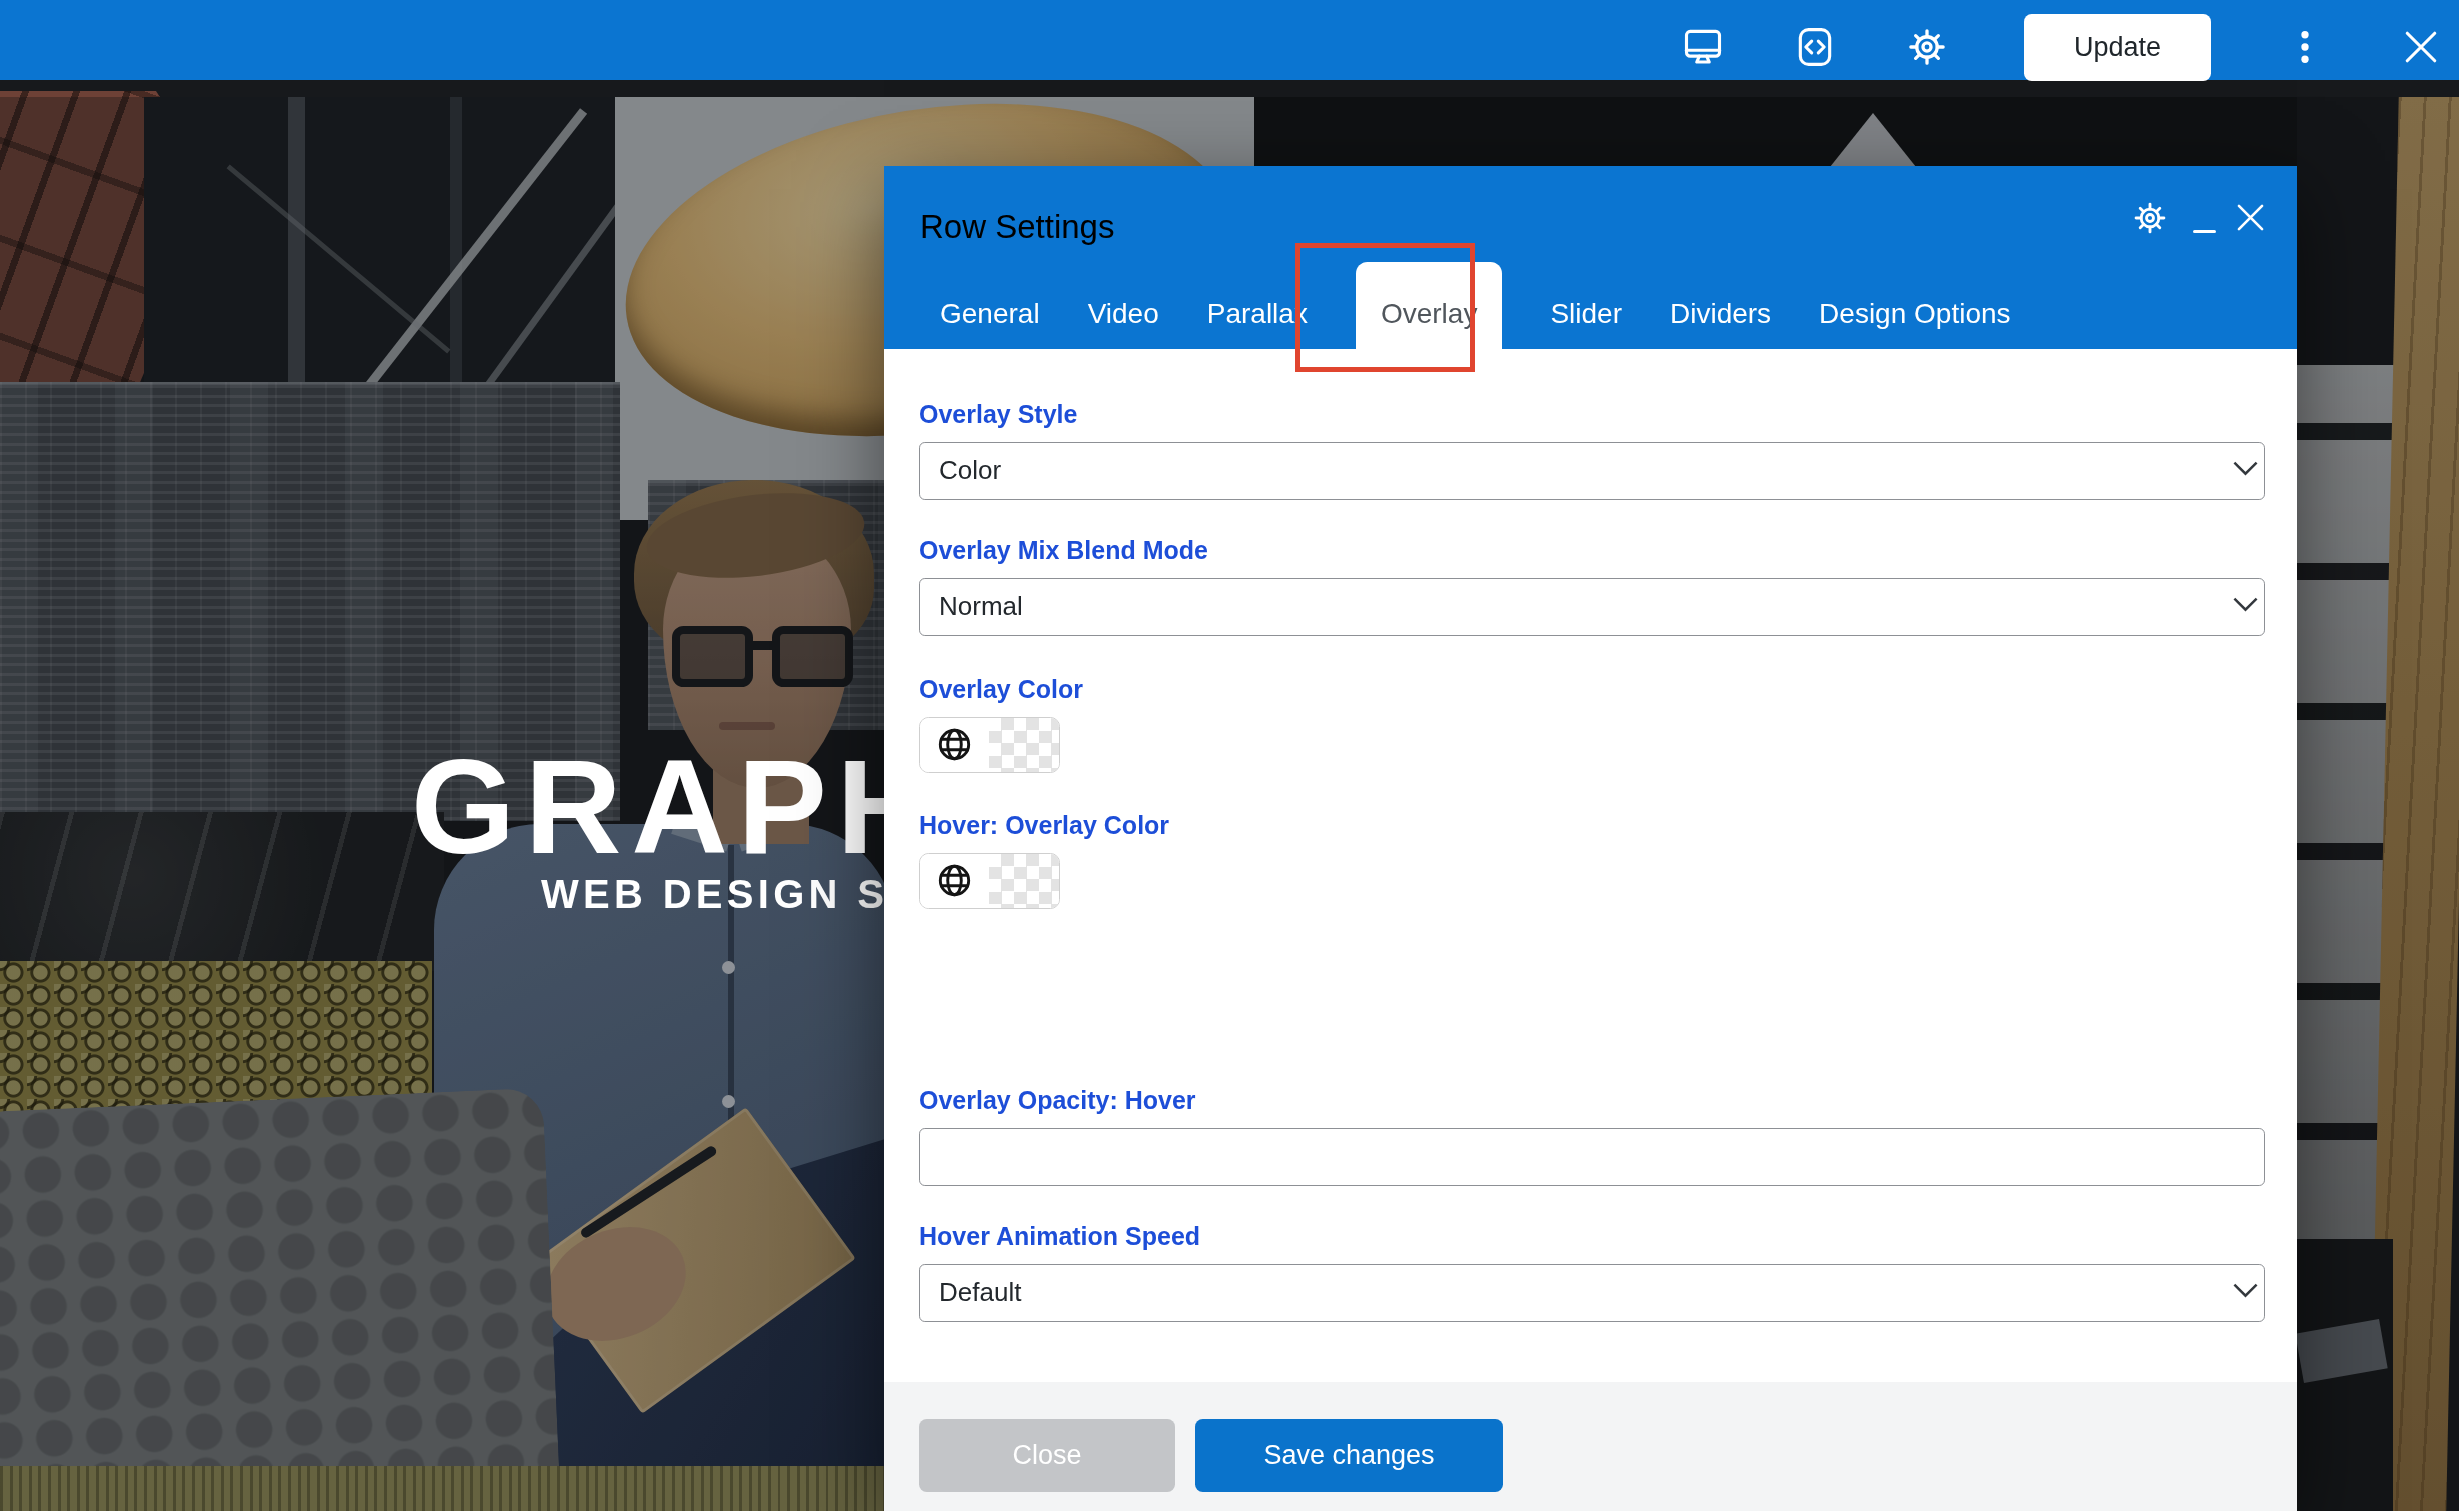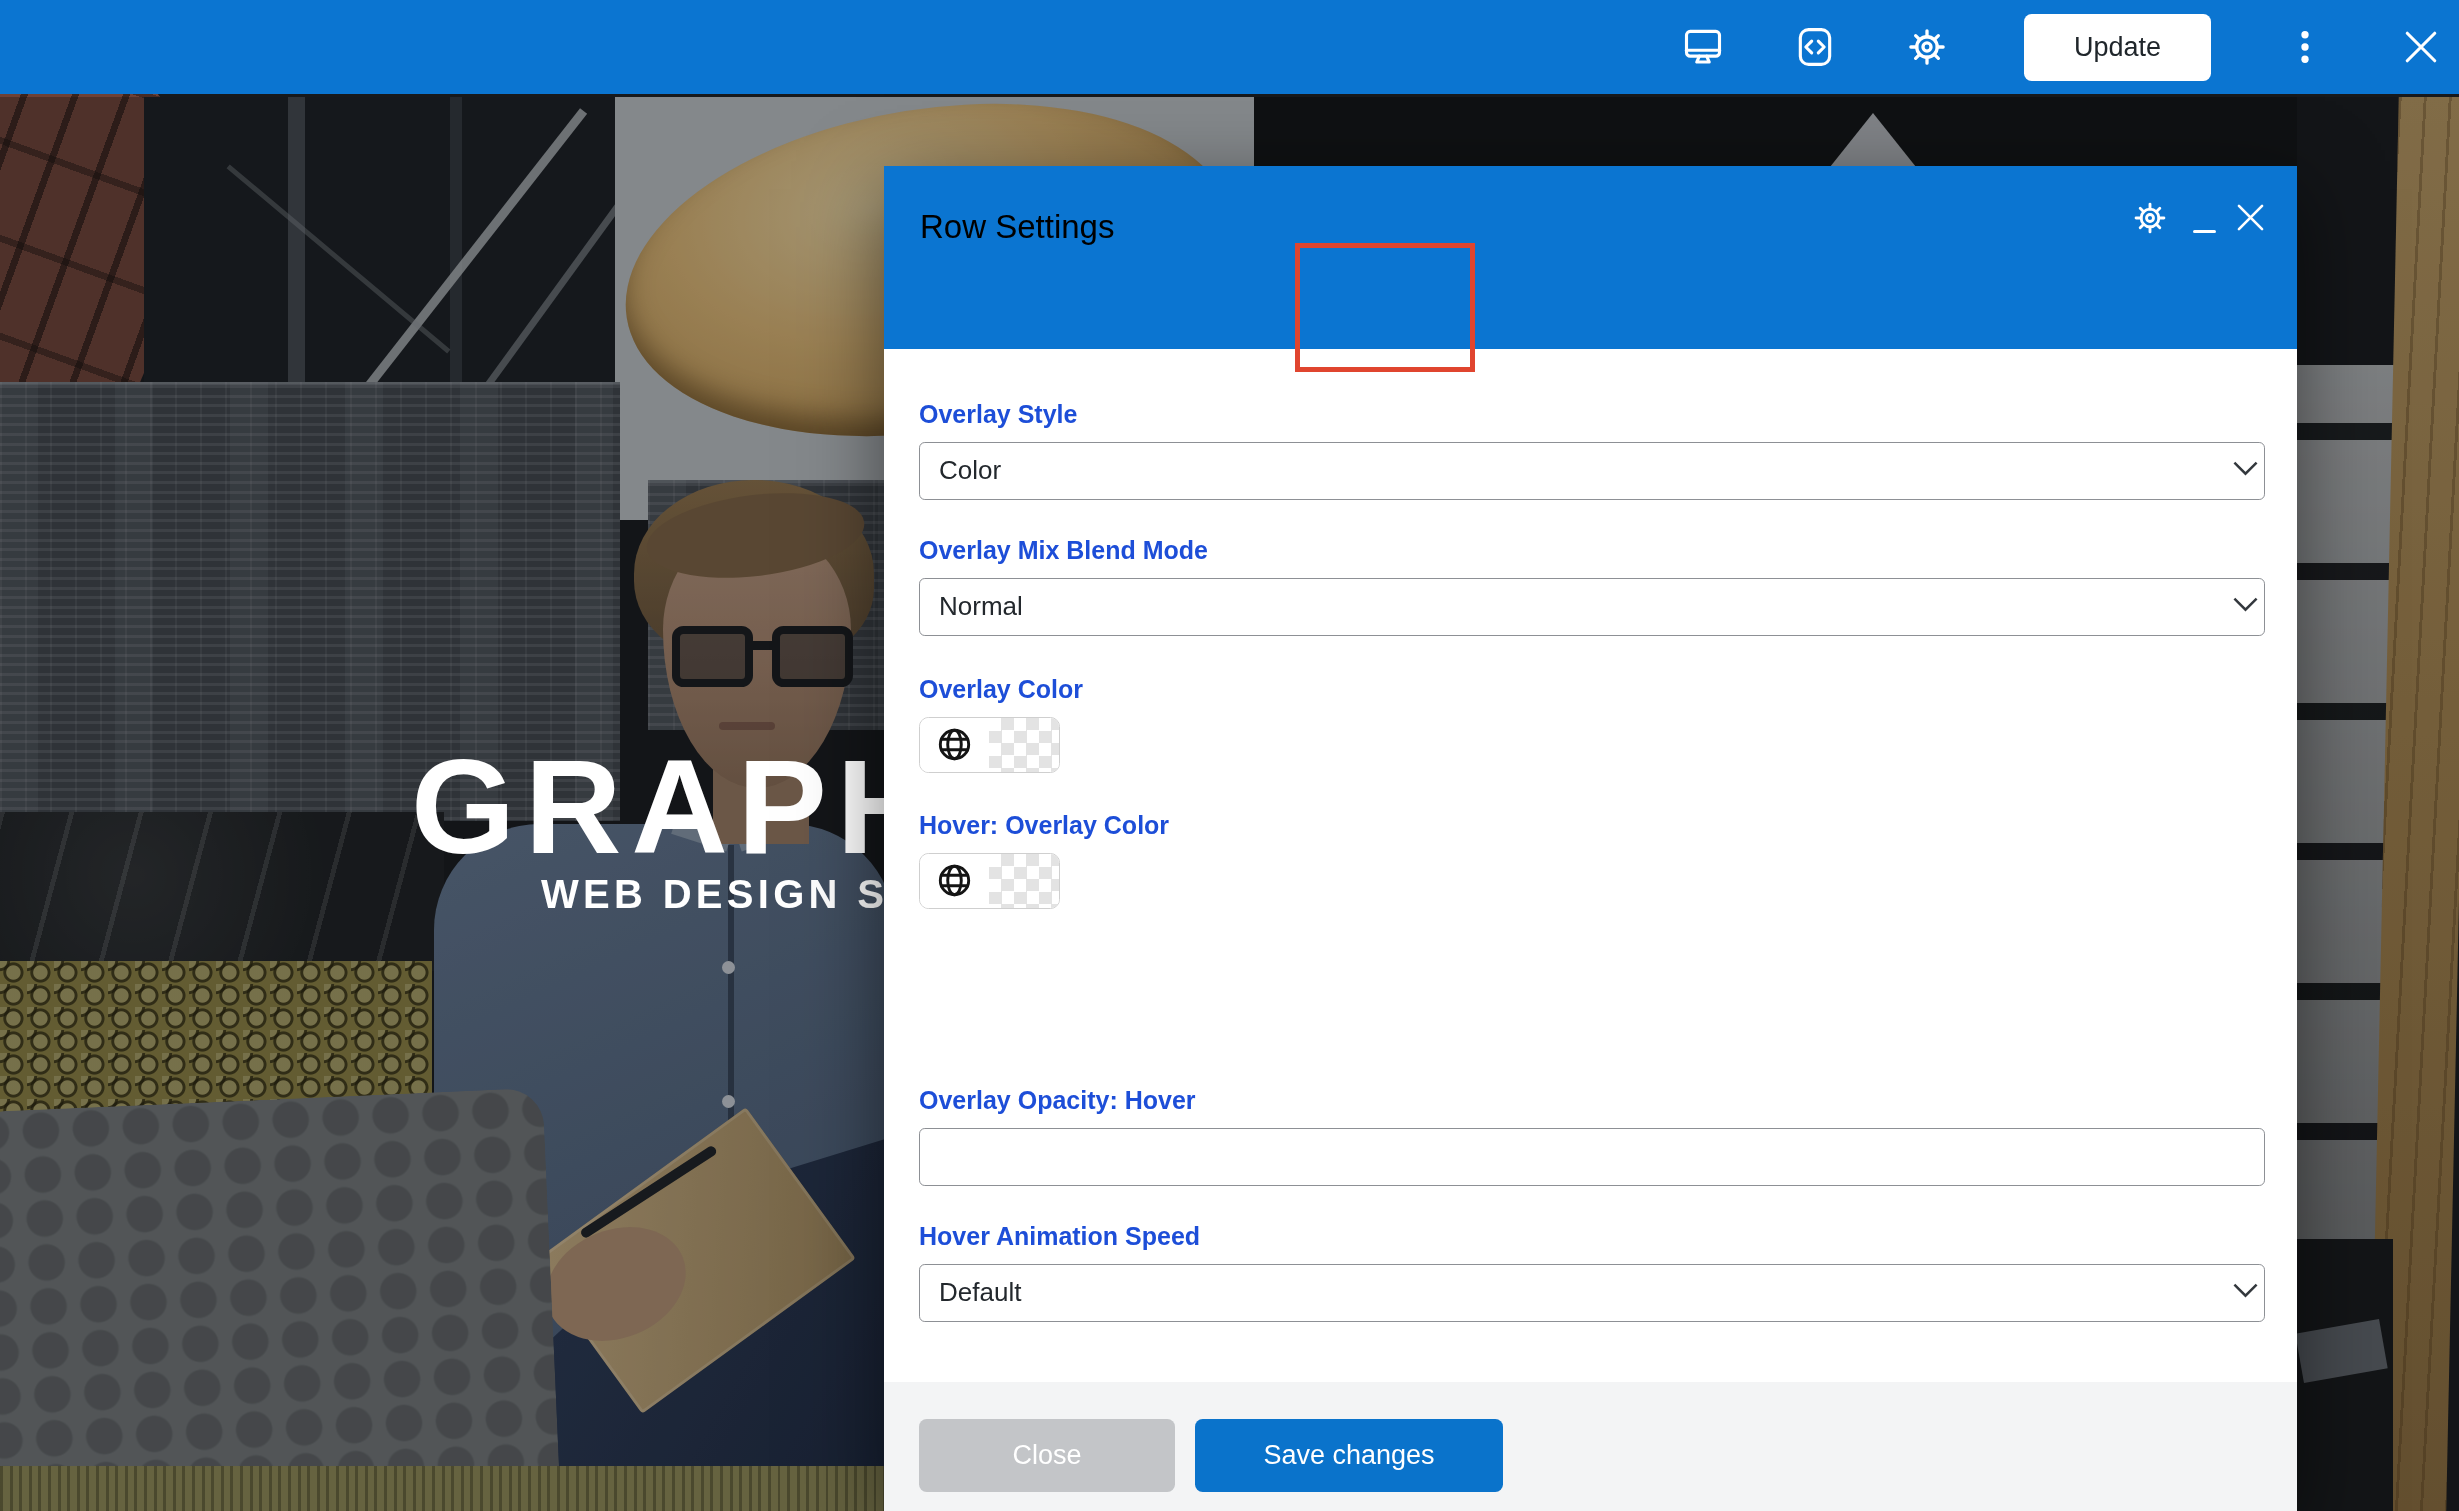--- a/index.html
+++ b/index.html
@@ -81,21 +81,21 @@
                      linear-gradient(180deg,#b5955f,#a2814c 45%,#8b6c3d);}
   .chair-back{left:2297px;top:1239px;width:96px;height:272px;background:#17191b;}
   .chair-seat{left:2299px;top:1326px;width:85px;height:50px;background:#61656a;transform:rotate(-10deg);}
   .hero-overlay{left:0;top:97px;width:2459px;height:1414px;background:rgba(10,12,16,.30);}
   .hero-title{position:absolute;left:411px;top:730px;color:#fff;font-size:134px;font-weight:700;
     letter-spacing:9.6px;white-space:nowrap;z-index:21;}
   .hero-subtitle{position:absolute;left:541px;top:872px;color:#fff;font-size:40px;font-weight:700;
     letter-spacing:4.3px;white-space:nowrap;z-index:21;}
 
   
-  .topbar{position:absolute;left:0;top:0;width:2459px;height:94px;background:#0b75d1;z-index:40;}
+  .topbar{position:absolute;left:0;top:0;width:2459px;height:80px;background:#0b75d1;z-index:40;}
   .tb-btn{position:absolute;top:19px;width:58px;height:58px;background:none;border:none;padding:0;
     display:flex;align-items:center;justify-content:center;cursor:pointer;}
   .tb-monitor{left:1674px;} .tb-code{left:1786px;} .tb-gear{left:1898px;}
   .tb-kebab{left:2276px;} .tb-close{left:2392px;}
   .update-btn{position:absolute;left:2024px;top:14.4px;width:187px;height:67px;background:#fff;border:none;
     border-radius:7.7px;font-family:"Liberation Sans",sans-serif;font-size:27px;color:#20262b;cursor:pointer;}
 
   
   .modal{position:absolute;left:884px;top:166px;width:1413px;height:1345px;z-index:30;
     box-shadow:0 23px 77px rgba(0,0,0,.5);}
@@ -245,20 +245,29 @@
       <button class="h-icon hi-min">
         <span class="min-bar"></span>
       </button>
       <button class="h-icon hi-close">
         <span>
           <svg width="37" height="37" viewBox="0 0 24 24" fill="none" stroke="#fff" stroke-width="1.7" stroke-linecap="round">
             <path d="M4.5 4.5l15 15M19.5 4.5l-15 15"></path>
           </svg>
         </span>
       </button>
+      <div class="tabs">
+        <span class="tab">General</span>
+        <span class="tab">Video</span>
+        <span class="tab">Parallax</span>
+        <span class="tab active">Overlay</span>
+        <span class="tab">Slider</span>
+        <span class="tab">Dividers</span>
+        <span class="tab">Design Options</span>
+      </div>
       <div class="annotation"></div>
     </div>
 
     <div class="m-body">
       <div class="group g1">
         <div class="f-label">Overlay Style</div>
         <div class="select">
           <span class="sel-val">Color</span>
           <span>
             <svg width="25" height="14.4" viewBox="0 0 18 10" fill="none" stroke="#33383d" stroke-width="1.8">

